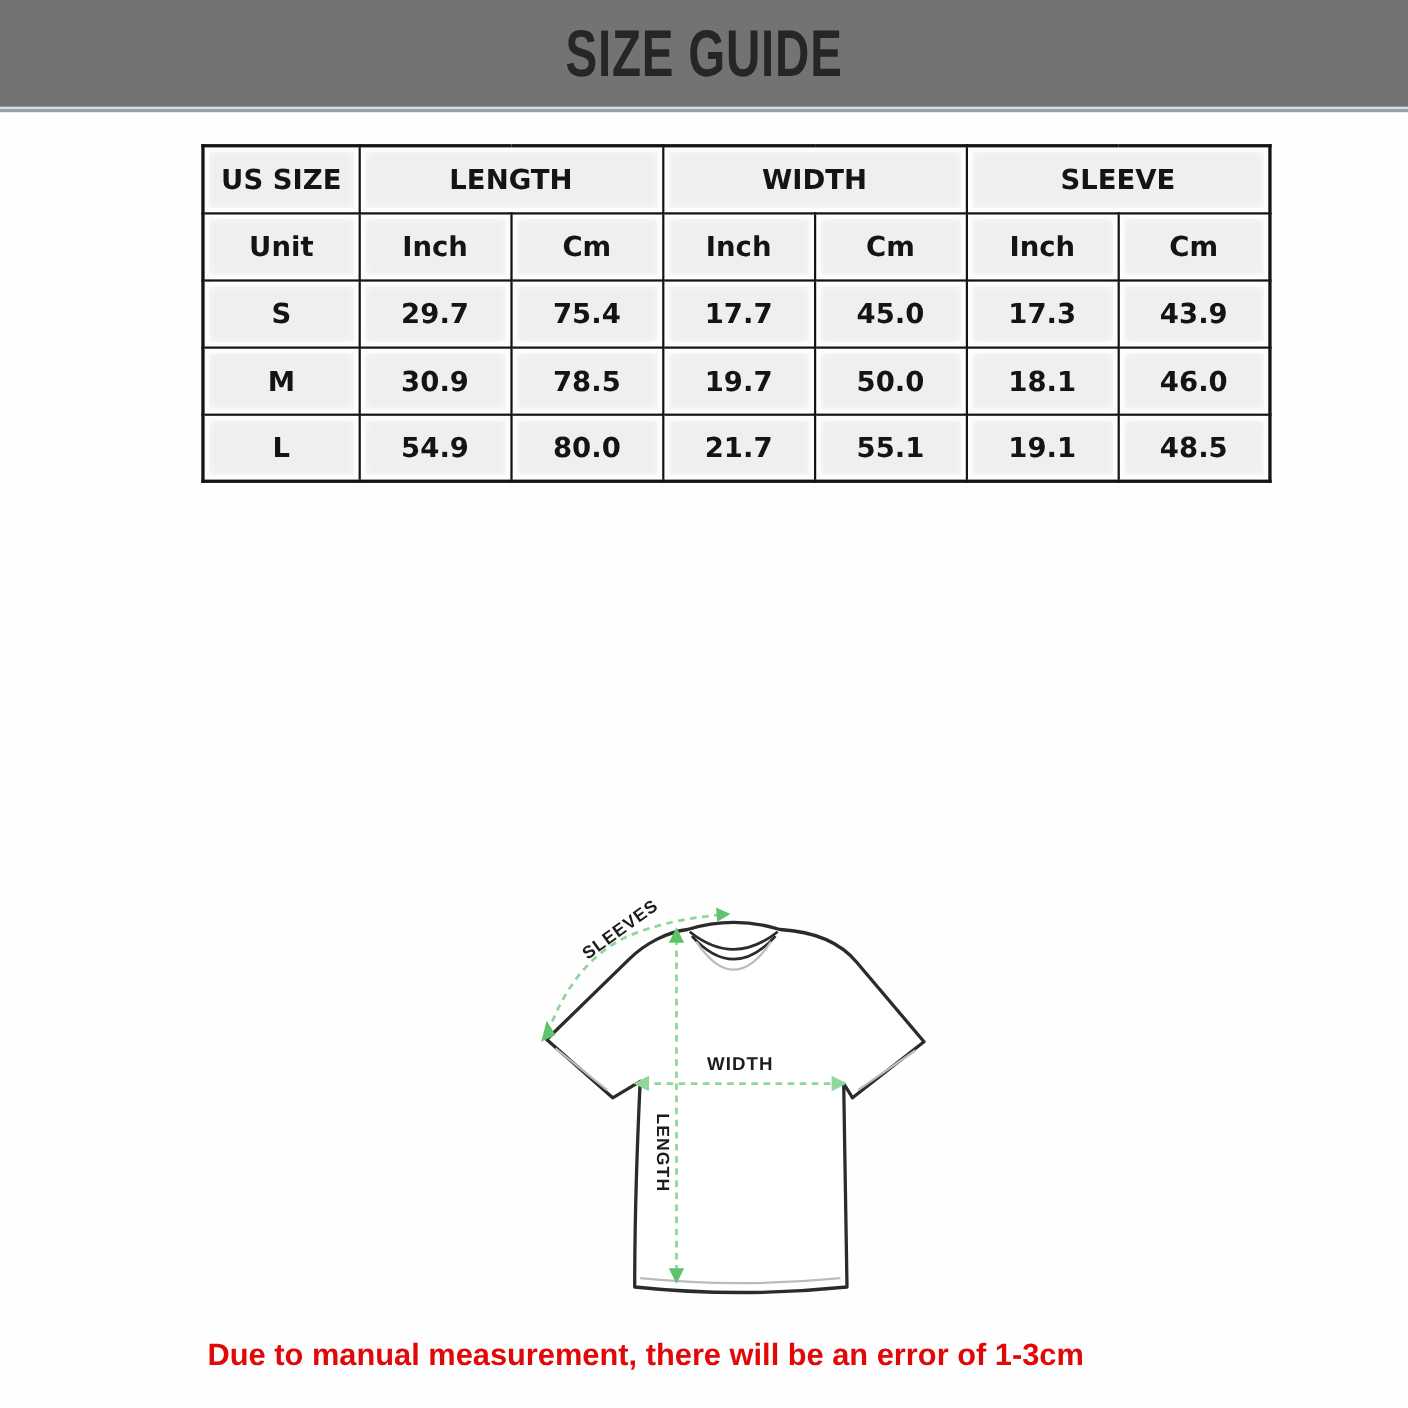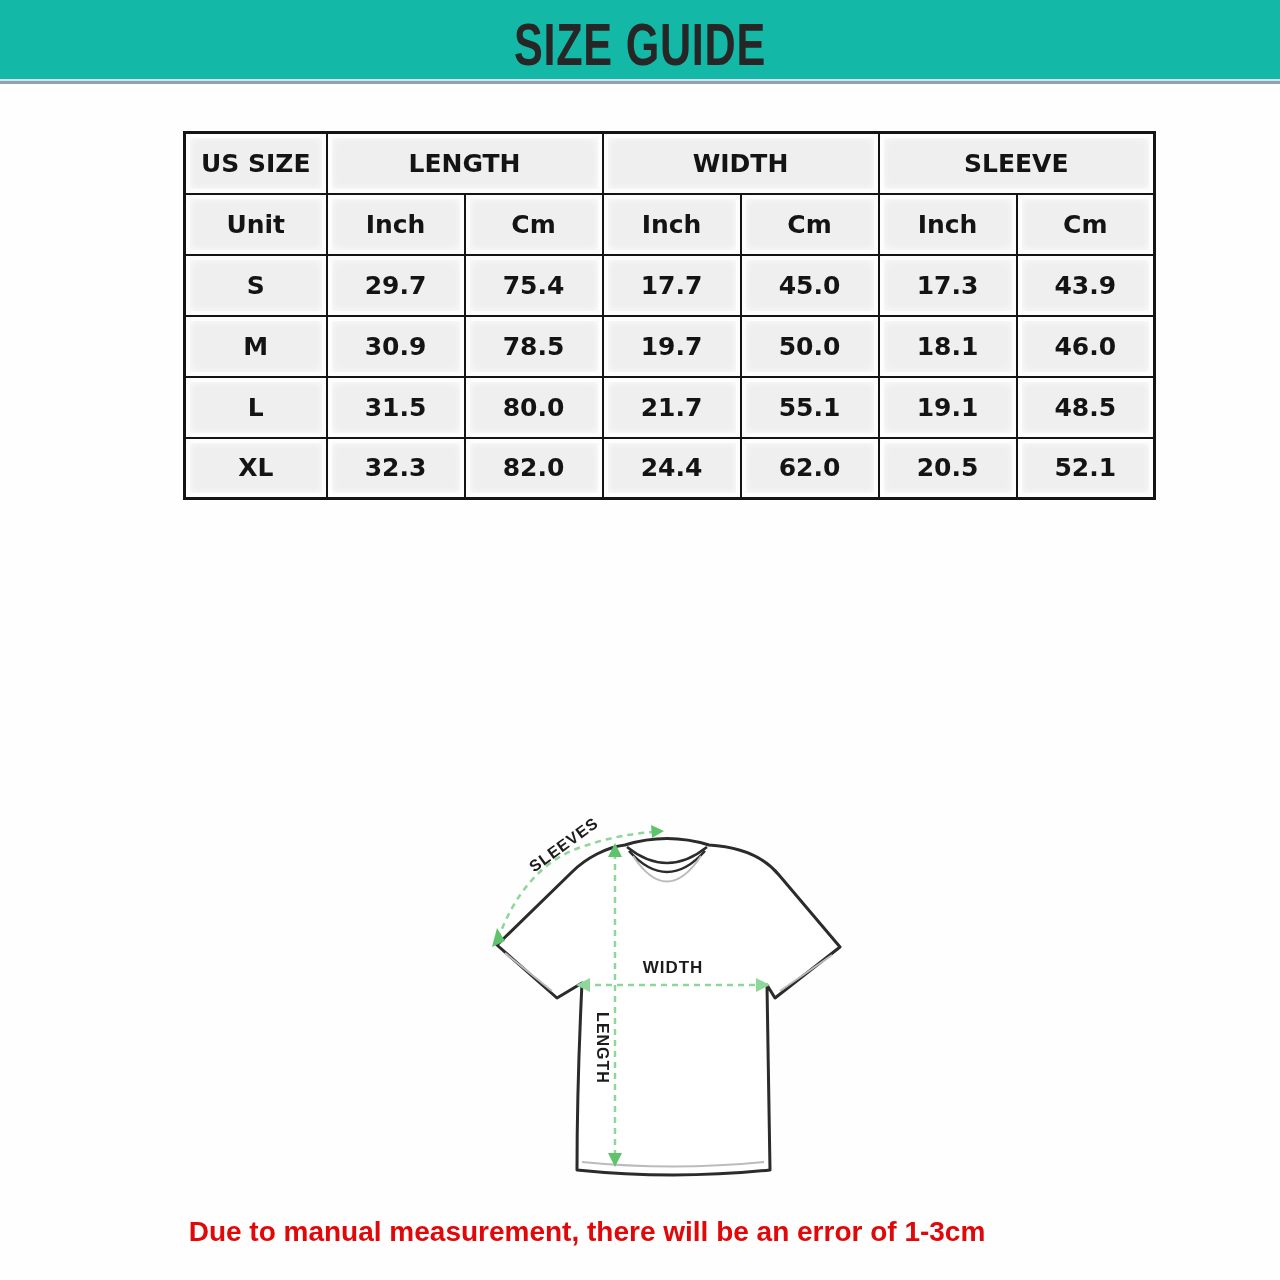--- a/index.html
+++ b/index.html
@@ -6,24 +6,24 @@
   html,body { width:1280px; height:1280px; }
   body {
     position:relative;
     background:#fefefe;
     font-family:"Liberation Sans", sans-serif;
     overflow:hidden;
   }
 
   
   .banner {
-    position:absolute; left:0; top:0; width:1280px; height:79px;
-    background:#14b8a6;
+    position:absolute; left:0; top:0; width:1280px; height:97px;
+    background:#737373;
     box-shadow: 0 2px 0 0 #cde3f4, 0 5px 0 0 #97a0a8;
-    display:flex; align-items:flex-end; justify-content:center;
+    display:flex; align-items:center; justify-content:center;
   }
   .banner h1 {
     font-size:60px; font-weight:800; color:#262626;
     letter-spacing:1px;
     transform:scaleX(0.72);
     font-family:"Liberation Sans", sans-serif;
     white-space:nowrap;
   }
 
   
@@ -102,35 +102,26 @@
       <th>M</th>
       <td>30.9</td>
       <td>78.5</td>
       <td>19.7</td>
       <td>50.0</td>
       <td>18.1</td>
       <td>46.0</td>
     </tr>
     <tr>
       <th>L</th>
-      <td>31.5</td>
+      <td>54.9</td>
       <td>80.0</td>
       <td>21.7</td>
       <td>55.1</td>
       <td>19.1</td>
       <td>48.5</td>
-    </tr>
-    <tr>
-      <th>XL</th>
-      <td>32.3</td>
-      <td>82.0</td>
-      <td>24.4</td>
-      <td>62.0</td>
-      <td>20.5</td>
-      <td>52.1</td>
     </tr>
   </tbody>
 </table>
 
 <div class="diagram">
   <svg width="440" height="415" viewBox="0 0 440 415" xmlns="http://www.w3.org/2000/svg">
 
     <path d="M173,50 C155,52 134,63 120,77 L45,150 L105,203 L130,188
          C127,250 125,320 125,375 Q221,385 318,375
          C317,320 316,250 315,190 L323,203 L388,152 L327,80

